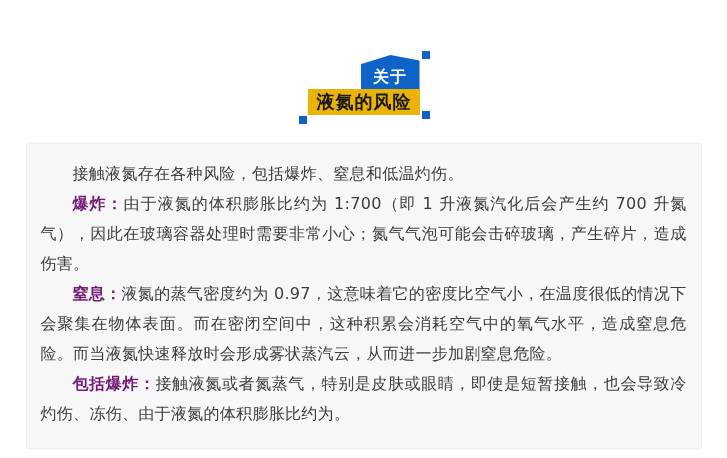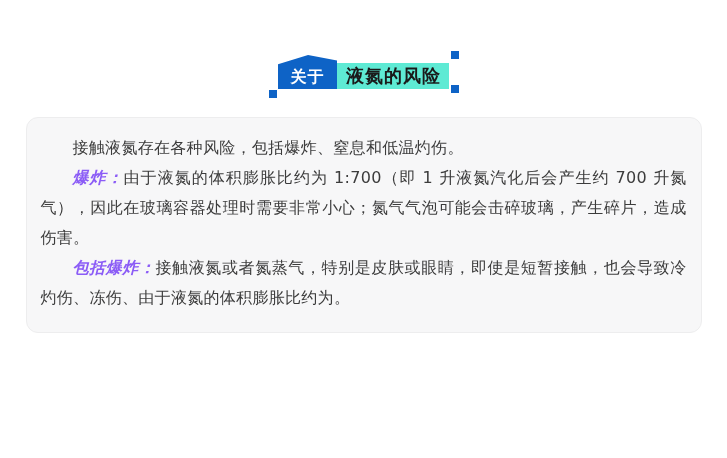--- a/index.html
+++ b/index.html
@@ -1,15 +1,15 @@
 <!DOCTYPE html>
 <html><head>
 <meta charset="utf-8">
 <style>
-  * { margin: 0; padding: 0; box-sizing: border-box; }
+  * { margin: 0; padding: 0; box-sizing: border-box; flex-direction: column; }
   html, body { background: #ffffff; }
   body {
     width: 727px;
     height: 458px;
     position: relative;
     font-family: "DejaVu Sans", "Liberation Sans", sans-serif;
     overflow: hidden;
   }
 
   
@@ -34,21 +34,21 @@
   .badge span {
     color: #ffffff;
     font-size: 16px;
     font-weight: bold;
     letter-spacing: 1px;
     line-height: 1;
   }
   .title-bar {
     height: 26px;
     line-height: 26px;
-    background: #5eead4;
+    background: #eab308;
     color: #1A1A1A;
     font-size: 18px;
     font-weight: bold;
     letter-spacing: 1px;
     padding: 0 8px 0 9px;
     white-space: nowrap;
   }
   .sq {
     position: absolute;
     width: 8px;
@@ -58,35 +58,34 @@
   .sq-bl { left: -9px;  bottom: -9px; }
   .sq-tr { right: -10px; top: -4px; }
   .sq-br { right: -10px; bottom: -4px; }
 
   
   .content-box {
     width: 676px;
     margin: 28px auto 0 auto;
     background: #F7F7F8;
     border: 1px solid #EDEDEE;
-    border-radius: 12px;
+    border-radius: 2px;
     padding: 15px 14px 19px 14px;
   }
   .para {
     font-size: 16px;
     line-height: 30px;
     color: #3C3C3C;
     text-align: justify;
     text-indent: 2em;
     letter-spacing: 0.3px;
   }
   .accent-label {
-    color: #8b5cf6;
+    color: #701a75;
     font-weight: bold;
-    font-style: italic;
   }
 </style>
 </head>
 <body>
 
 <div class="header">
   <div class="badge">
     <span>关于</span>
   </div>
   <div class="title-bar">液氮的风险</div>
@@ -96,15 +95,18 @@
 </div>
 
 <div class="content-box">
   <p class="para">
     <span>接触液氮存在各种风险，包括爆炸、窒息和低温灼伤。</span>
   </p>
   <p class="para">
     <span class="accent-label">爆炸：</span><span>由于液氮的体积膨胀比约为 1:700（即 1 升液氮汽化后会产生约 700 升氮气），因此在玻璃容器处理时需要非常小心；氮气气泡可能会击碎玻璃，产生碎片，造成伤害。</span>
   </p>
   <p class="para">
+    <span class="accent-label">窒息：</span><span>液氮的蒸气密度约为 0.97，这意味着它的密度比空气小，在温度很低的情况下会聚集在物体表面。而在密闭空间中，这种积累会消耗空气中的氧气水平，造成窒息危险。而当液氮快速释放时会形成雾状蒸汽云，从而进一步加剧窒息危险。</span>
+  </p>
+  <p class="para">
     <span class="accent-label">包括爆炸：</span><span>接触液氮或者氮蒸气，特别是皮肤或眼睛，即使是短暂接触，也会导致冷灼伤、冻伤、由于液氮的体积膨胀比约为。</span>
   </p>
 </div>
 
 </body></html>

